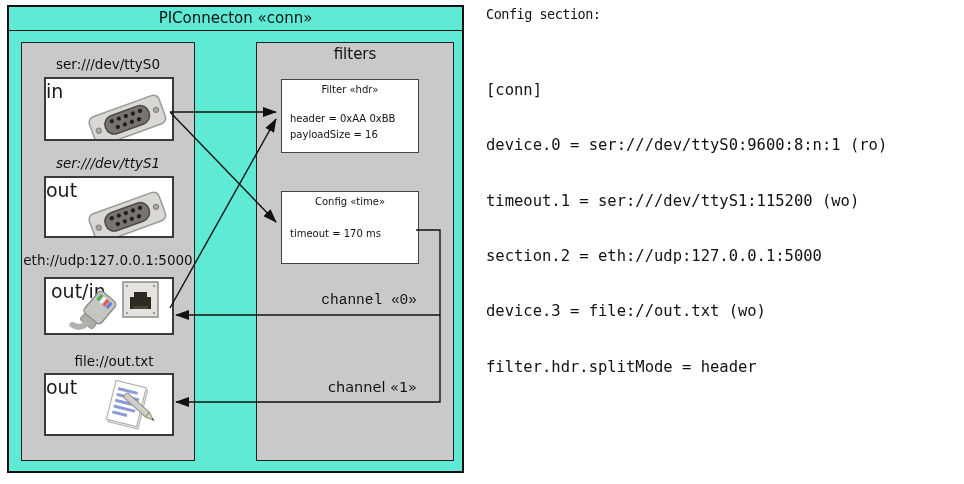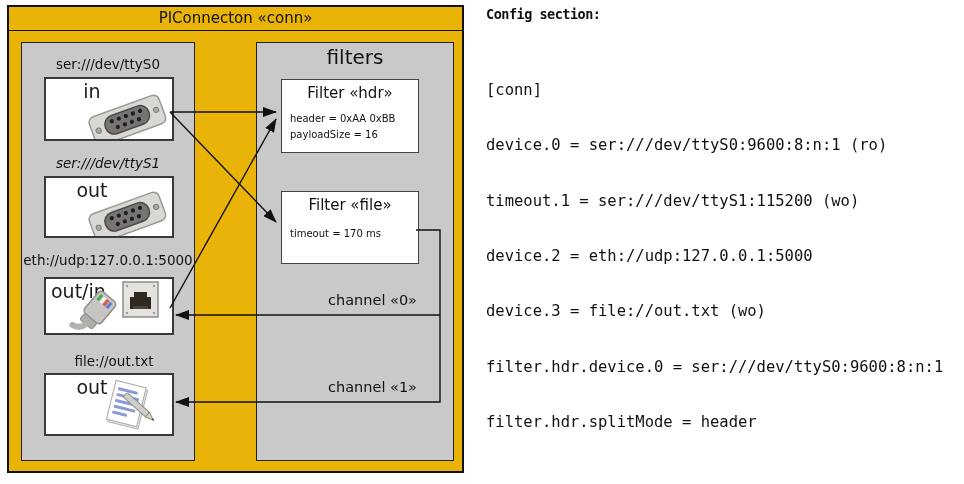--- a/index.html
+++ b/index.html
@@ -4,51 +4,51 @@
 <style>
   html,body{margin:0;padding:0;background:#ffffff;}
   #screen{
     position:relative;width:964px;height:484px;background:#ffffff;
     font-family:"DejaVu Sans","Liberation Sans",sans-serif;color:#111;
     overflow:hidden;
   }
   
   .outer{
     position:absolute;left:7px;top:5px;width:453px;height:464px;
-    background:#eab308;border:2.5px solid #111;
+    background:#5eead4;border:2.5px solid #111;
   }
   .title-bar{
     position:relative;height:23px;border-bottom:1.5px solid #111;
     text-align:center;line-height:23px;font-size:15px;
   }
   
   .panel{position:absolute;background:#c9c9c9;border:1.5px solid #222;}
   .panel-devices{left:12px;top:35px;width:172px;height:417px;}
   .panel-filters{left:247px;top:35px;width:196px;height:417px;}
-  .panel-label{position:absolute;left:0;right:0;top:2px;text-align:center;font-size:20px;}
+  .panel-label{position:absolute;left:0;right:0;top:2px;text-align:center;font-size:15px;}
   
   .dev-label{position:absolute;left:-12px;right:-12px;text-align:center;font-size:13.5px;white-space:nowrap;}
   .node{position:absolute;left:22px;width:126px;background:#fff;border:2px solid #3a3a3a;overflow:hidden;}
-  .dir{position:absolute;top:1px;left:0;right:0;text-align:center;font-size:19px;color:#1a1a1a;}
+  .dir{position:absolute;top:1px;left:0;right:0;font-size:19px;color:#1a1a1a;}
   .dir-pad{padding-right:34px;}
   .dir-left{text-align:left;padding-left:5px;}
   .icon-abs{position:absolute;}
   
   .fbox{position:absolute;left:24px;width:136px;background:#fff;border:1.3px solid #444;}
-  .ftitle{position:absolute;left:0;right:0;top:4px;text-align:center;font-size:15px;}
+  .ftitle{position:absolute;left:0;right:0;top:4px;text-align:center;font-size:10px;}
   .fprops{position:absolute;left:8px;top:31px;font-size:10px;line-height:15.5px;white-space:nowrap;}
   .chan-label{position:absolute;left:24px;width:136px;text-align:right;font-size:14.5px;white-space:nowrap;}
   
   #arrows{position:absolute;left:0;top:0;width:964px;height:484px;pointer-events:none;}
   
   .config{position:absolute;left:484px;top:0;width:480px;}
   .config-heading{
     position:absolute;left:2px;top:6px;
     font-family:"DejaVu Sans Mono","Liberation Mono",monospace;
-    font-weight:bold;font-size:13.5px;letter-spacing:-0.5px;white-space:pre;
+    font-weight:normal;font-size:13.5px;letter-spacing:-0.5px;white-space:pre;
   }
   .config-lines{
     position:absolute;left:2px;top:44px;
     font-family:"DejaVu Sans Mono","Liberation Mono",monospace;
     font-size:15.5px;line-height:18.45px;white-space:pre;
   }
 </style>
 </head>
 <body>
 
@@ -155,27 +155,27 @@
 
       <div class="fbox" style="top:36px;height:72px;">
         <div class="ftitle">Filter «hdr»</div>
         <div class="fprops">
           <div>header = 0xAA 0xBB</div>
           <div>payloadSize = 16</div>
         </div>
       </div>
 
       <div class="fbox" style="top:148px;height:71px;">
-        <div class="ftitle">Filter «file»</div>
+        <div class="ftitle">Config «time»</div>
         <div class="fprops" style="top:34px;">
           <div>timeout = 170 ms</div>
         </div>
       </div>
 
-      <div class="chan-label" style="top:249px;">channel «0»</div>
+      <div class="chan-label" style="top:249px;font-family:Liberation Mono, monospace;">channel «0»</div>
       <div class="chan-label" style="top:336px;">channel «1»</div>
     </div>
   </div>
 
   <svg id="arrows" viewBox="0 0 964 484">
     <defs>
       <marker id="arrhead" markerWidth="14" markerHeight="10" refX="13" refY="5" orient="auto" markerUnits="userSpaceOnUse">
         <path d="M0,0 L14,5 L0,10 Z" fill="#111"></path>
       </marker>
     </defs>
@@ -190,23 +190,22 @@
 
     <line x1="440" y1="315" x2="176" y2="315" stroke="#111" stroke-width="1.4" marker-end="url(#arrhead)"></line>
   </svg>
 
   <div class="config">
     <div class="config-heading">Config section:</div>
     <div class="config-lines">
       <div>[conn]</div>
       <div>device.0 = ser:///dev/ttyS0:9600:8:n:1 (ro)</div>
       <div>timeout.1 = ser:///dev/ttyS1:115200 (wo)</div>
-      <div>device.2 = eth://udp:127.0.0.1:5000</div>
+      <div>section.2 = eth://udp:127.0.0.1:5000</div>
       <div>device.3 = file://out.txt (wo)</div>
-      <div>filter.hdr.device.0 = ser:///dev/ttyS0:9600:8:n:1</div>
       <div>filter.hdr.splitMode = header</div>
       
       
       
       
       
       
       
       
       

